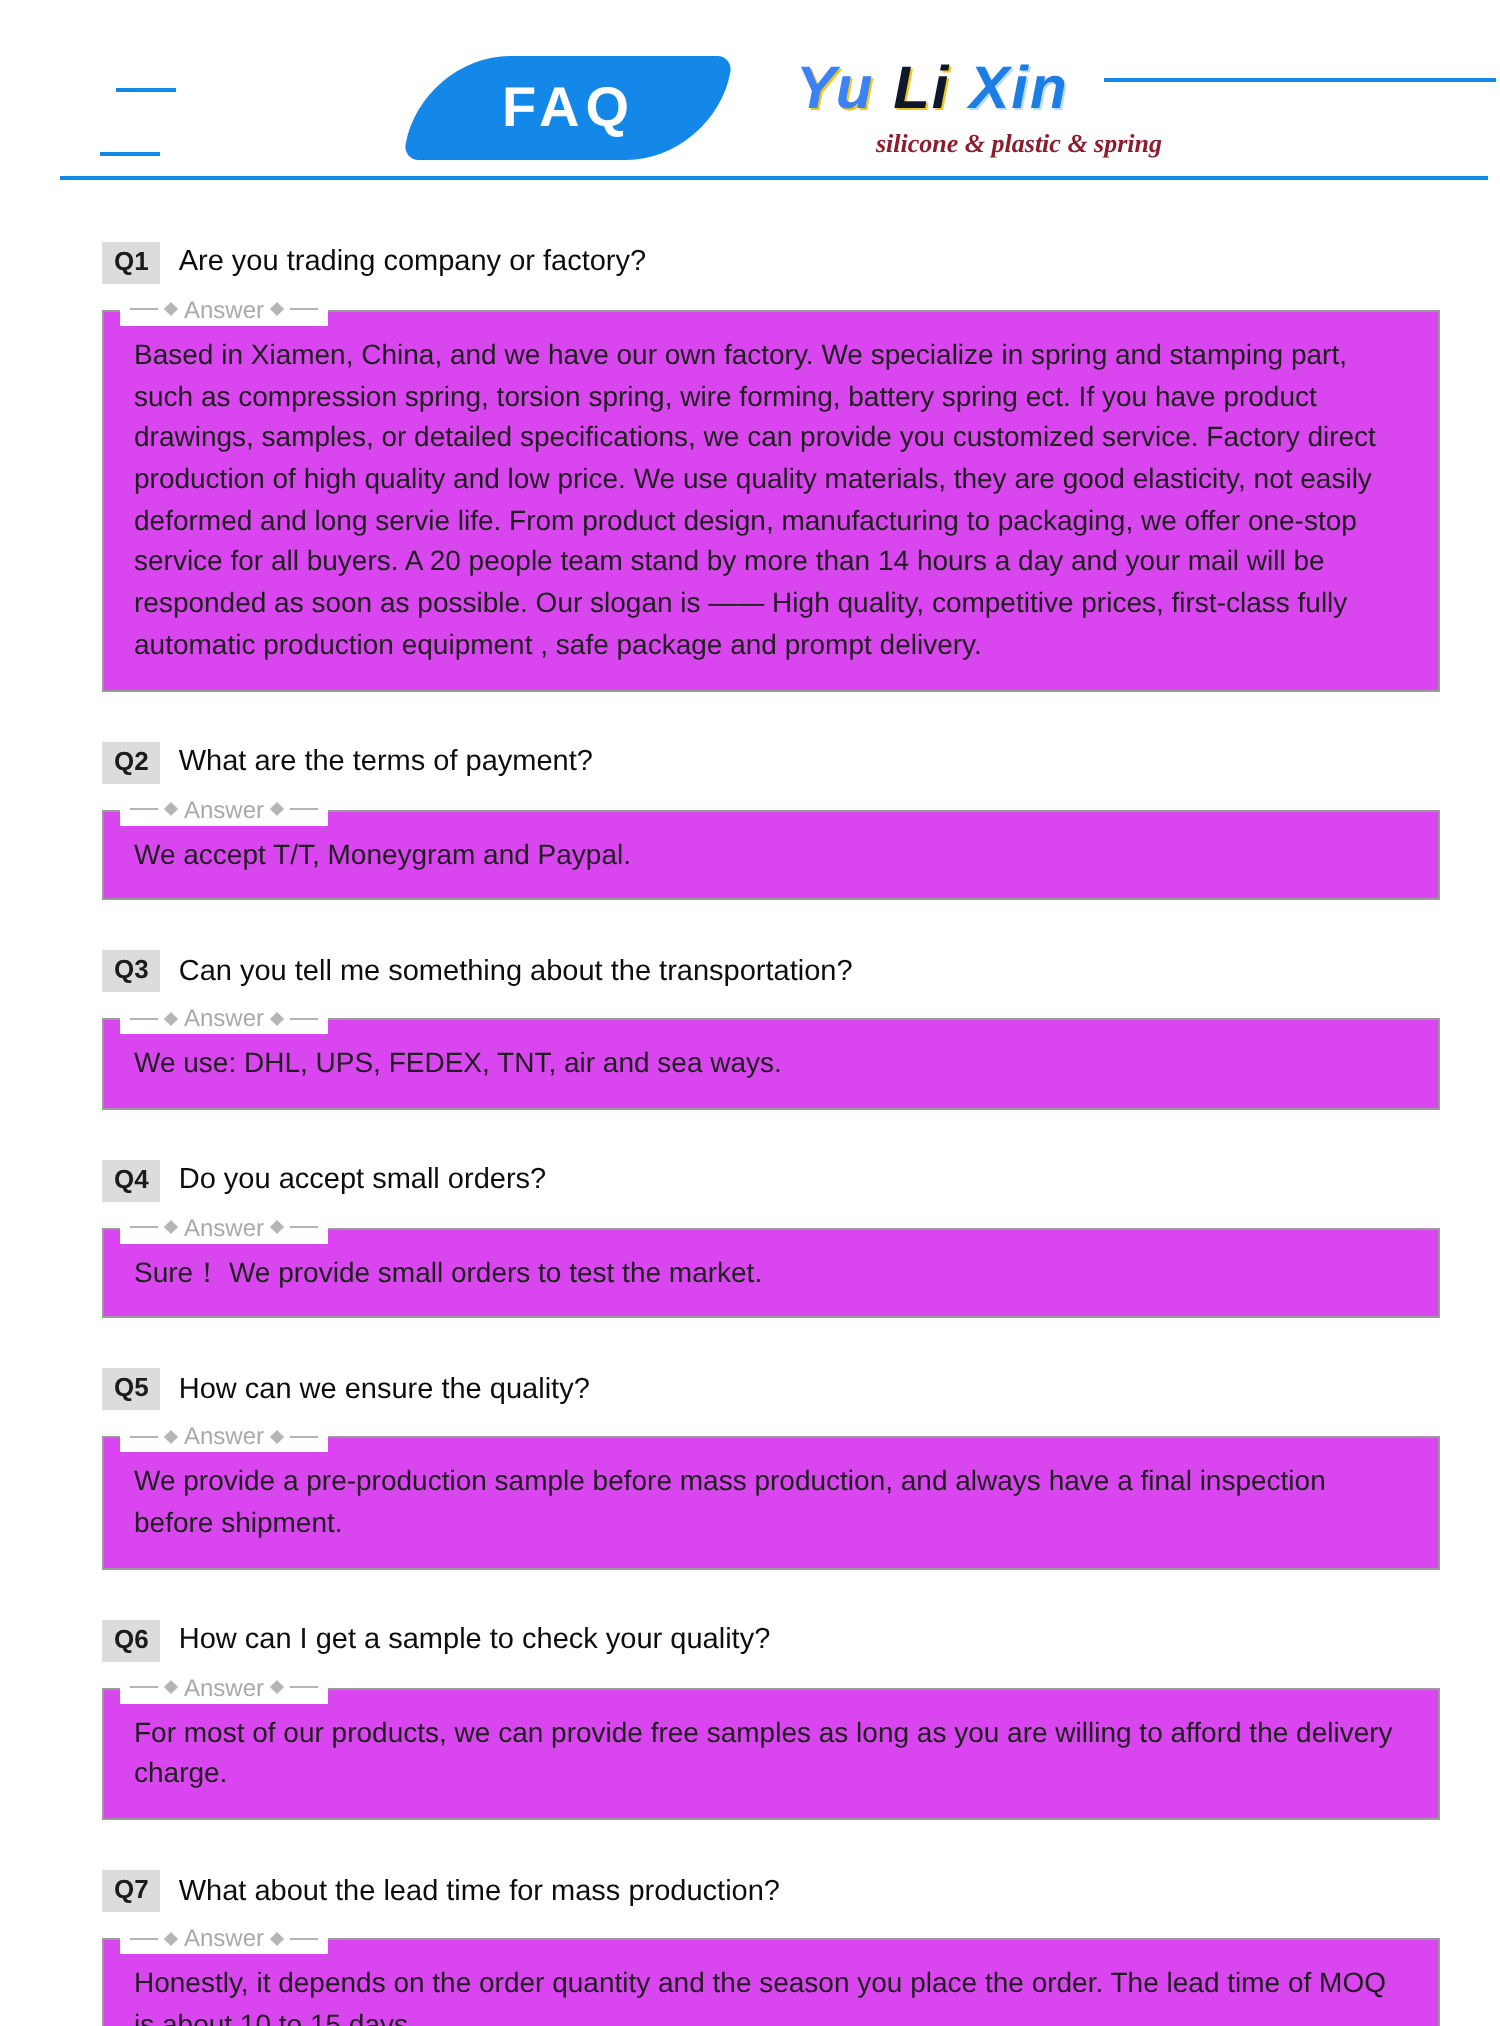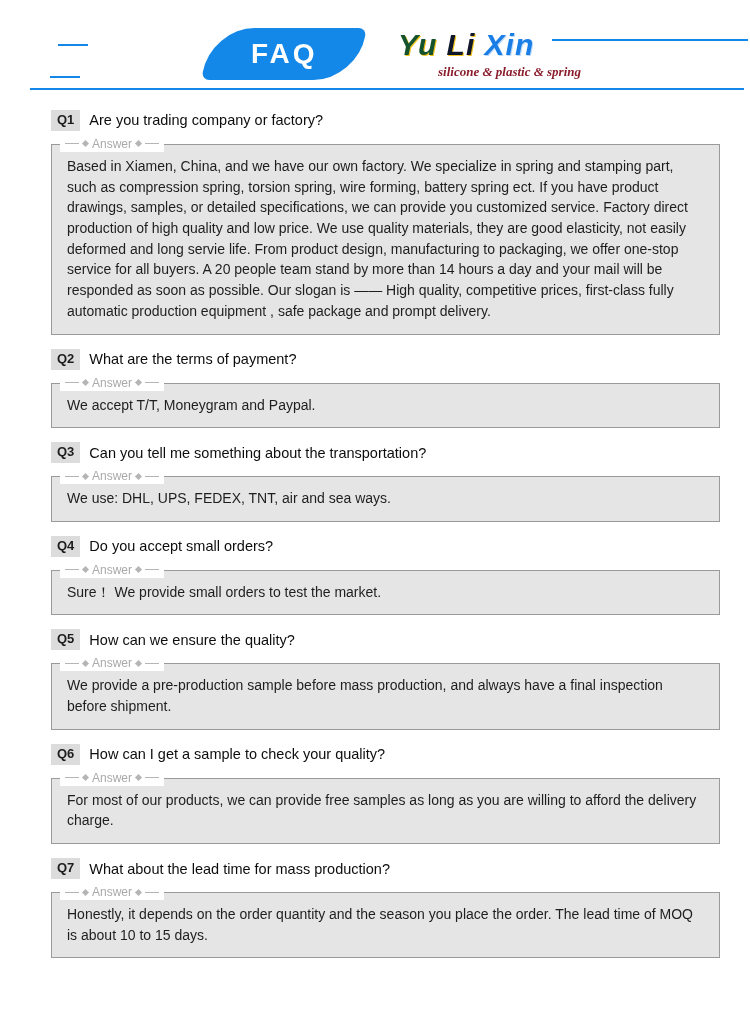--- a/index.html
+++ b/index.html
@@ -27,45 +27,45 @@
     transform:skewX(-10deg);
     display:flex;align-items:center;justify-content:center;
   }
   .ribbon-text{
     transform:skewX(10deg);
     color:#fff;font-size:28px;font-weight:bold;letter-spacing:3px;
   }
 
   .logo{position:absolute;left:398px;top:30px;text-align:left;}
   .logo-text{font-size:30px;font-weight:bold;font-style:italic;letter-spacing:1px;line-height:1;}
-  .lg-yu{color:#14532d;text-shadow:1px 1px 0 #f2c41d;}
+  .lg-yu{color:#3b82f6;text-shadow:1px 1px 0 #f2c41d;}
   .lg-li{color:#0f172a;text-shadow:1px 1px 0 #f2c41d;}
   .lg-xin{color:#1a7ee6;text-shadow:1px 1px 0 #bcd9f7;}
   .tagline{
     font-family:"Liberation Serif","DejaVu Serif",serif;
     font-style:italic;font-weight:bold;
     color:#8b1d2c;font-size:13px;margin-top:4px;padding-left:4px;margin-left:36px;
   }
 
   
   .main{padding:0 30px 26px 30px;}
-  .faq-item{margin-top:14px;padding-left:21px;}
+  .faq-item{margin-top:25px;padding-left:21px;}
   .q-row{display:flex;align-items:center;gap:9px;}
   .q-badge{
     background:#dcdcdc;color:#1c1c1c;
     font-weight:bold;font-size:13px;
     padding:2px 6px;line-height:1.3;
   }
   .q-text{font-weight:normal;font-size:14.5px;color:#0d0d0d;}
 
   .a-box{
     position:relative;
     margin-top:13px;
     border:1px solid #9a9a9a;
-    background:#e5e5e5;
+    background:#d946ef;
     padding:11px 15px 12px 15px;
   }
   .a-label{
     position:absolute;top:-9px;left:8px;
     background:#fff;padding:0 5px;
     display:inline-flex;align-items:center;gap:4px;
     color:#a9a9a9;font-size:12px;line-height:16px;
   }
   .a-line{display:inline-block;width:14px;height:1px;background:#b5b5b5;}
   .a-diamond{display:inline-block;width:5px;height:5px;background:#b5b5b5;transform:rotate(45deg);}

